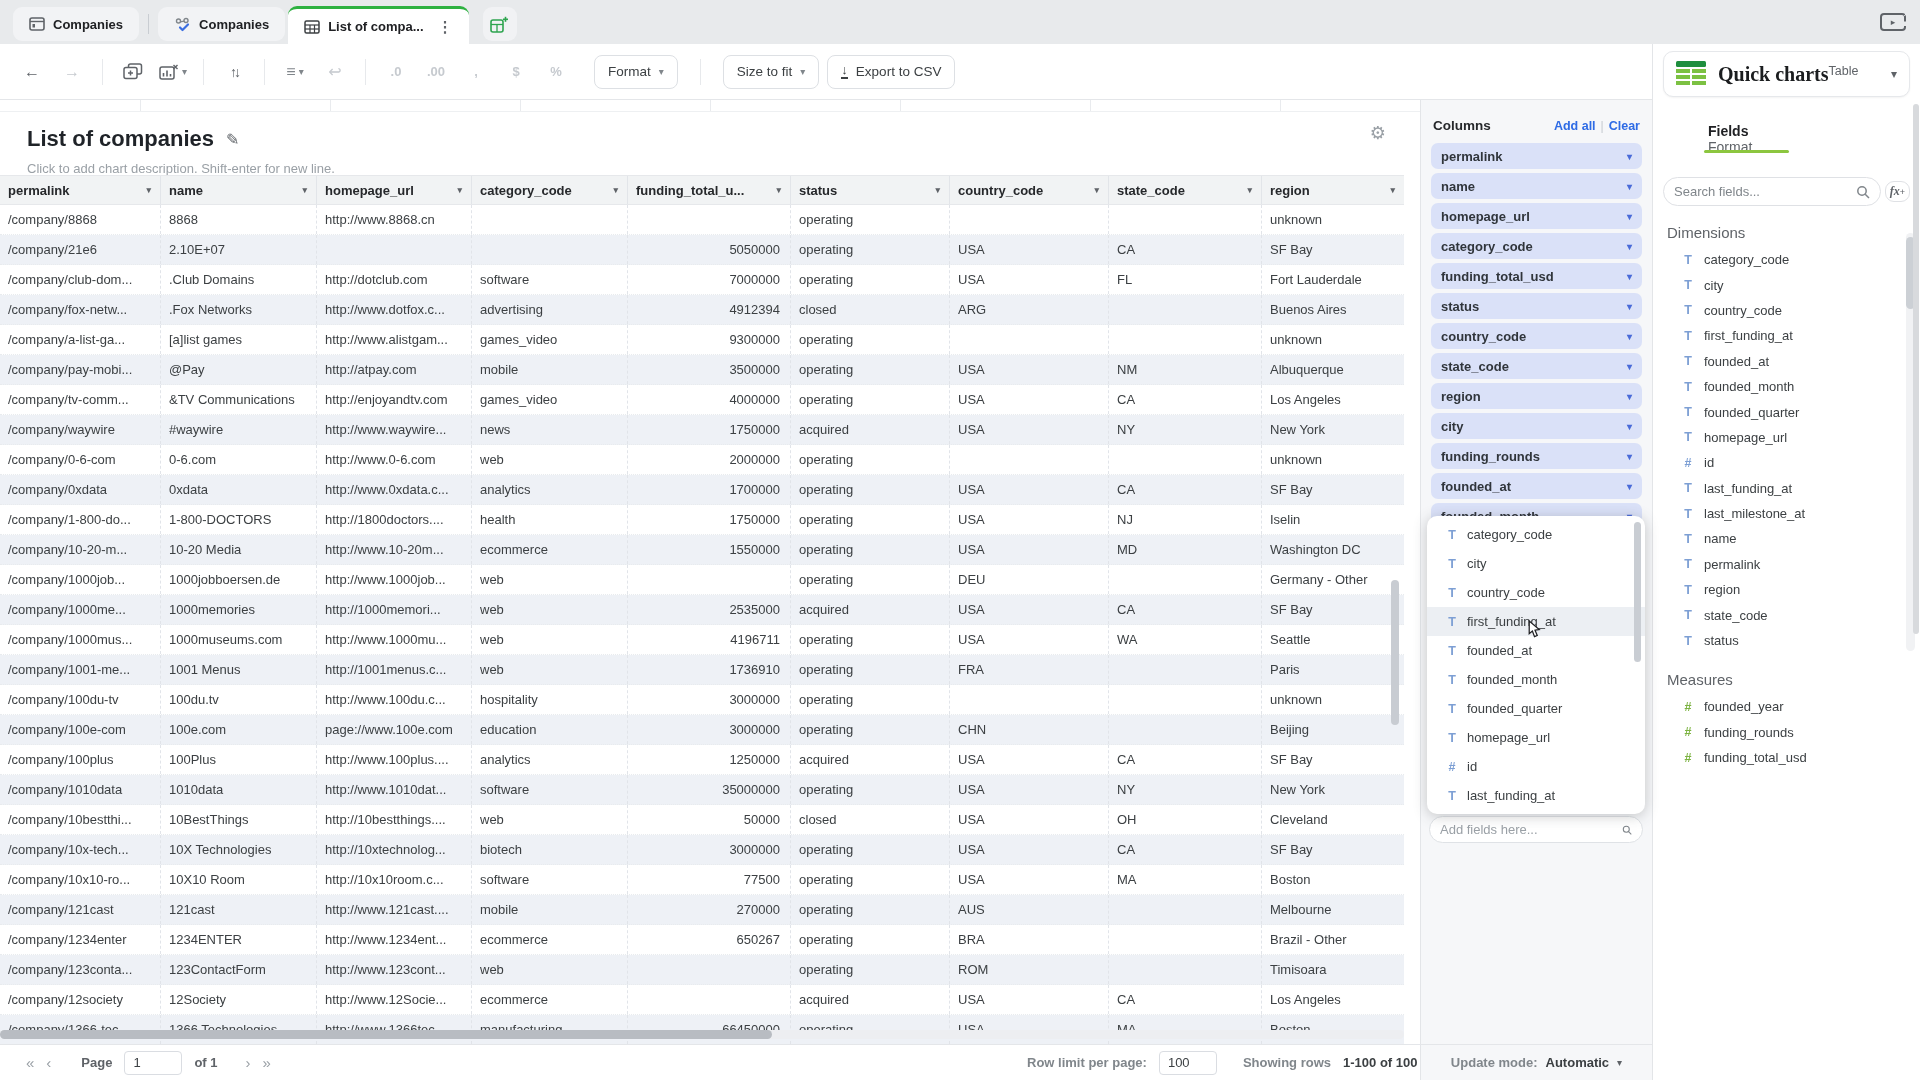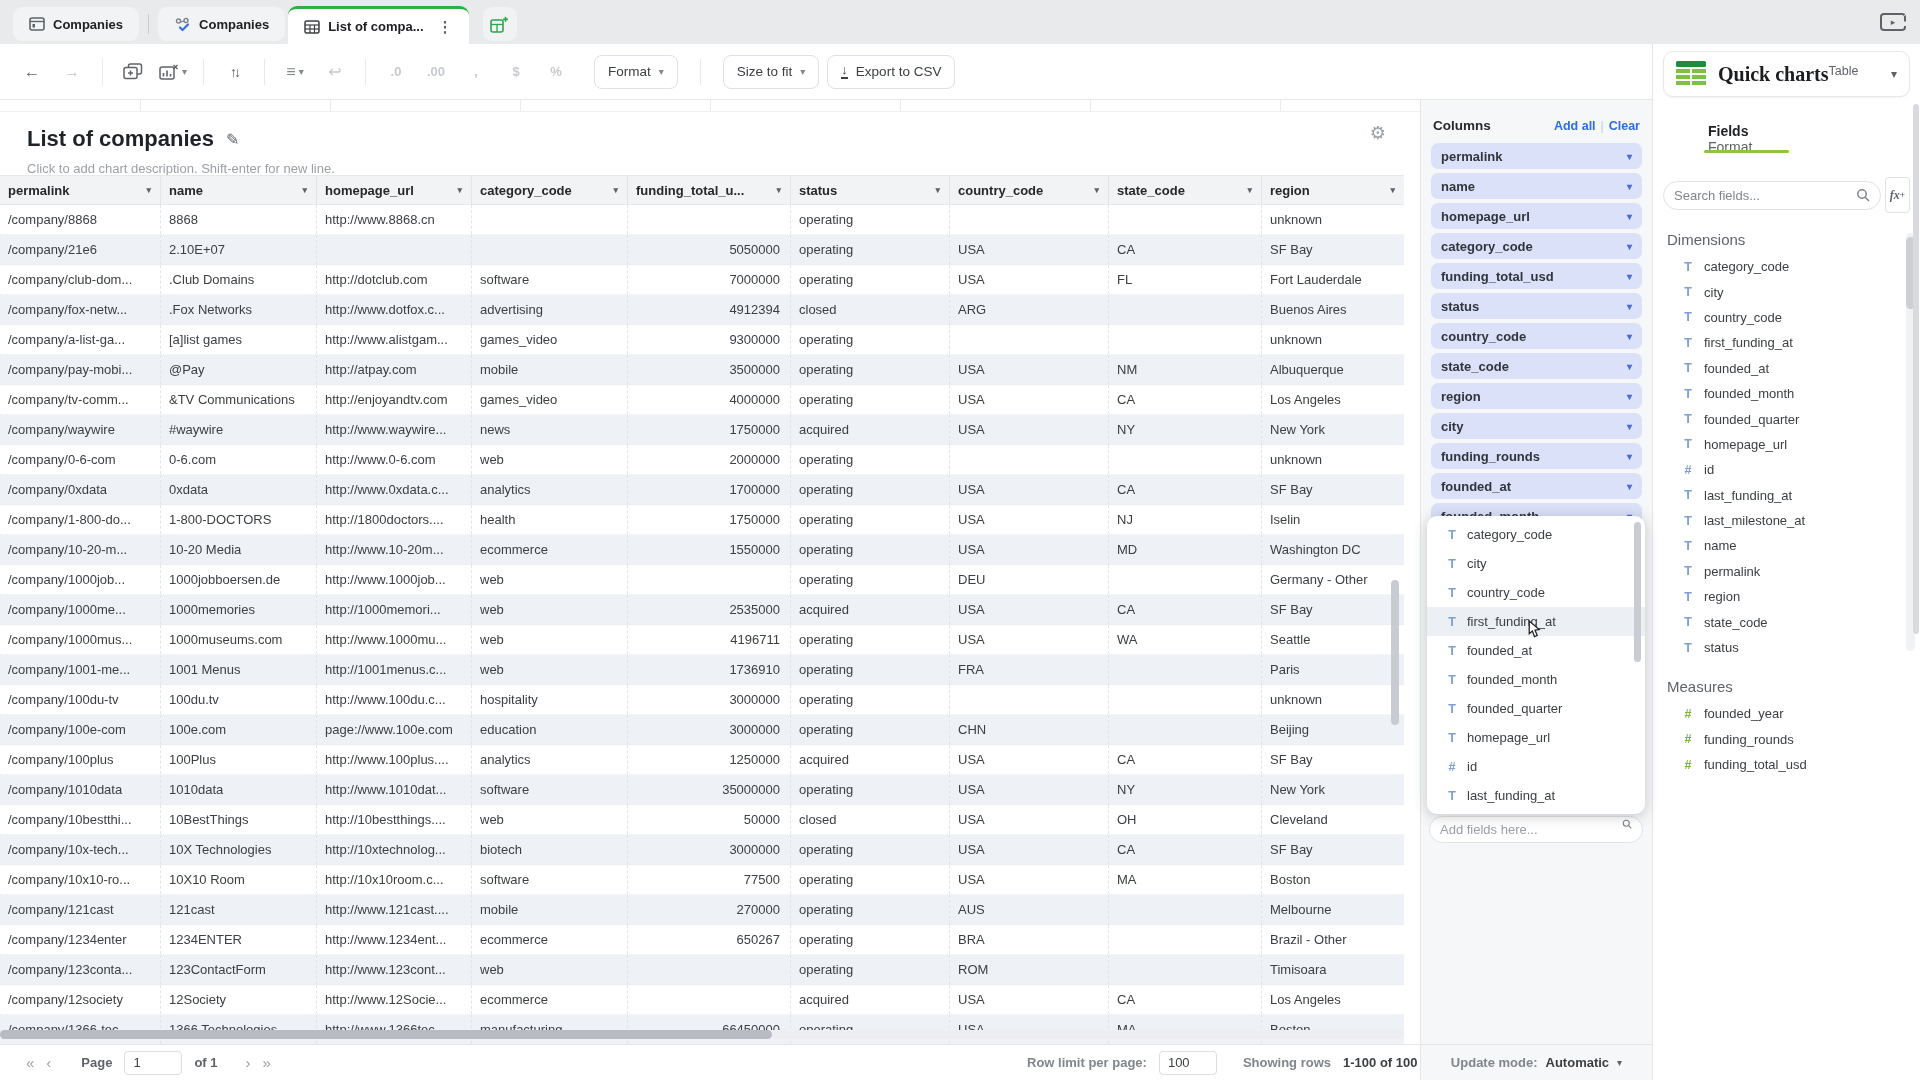--- a/index.html
+++ b/index.html
@@ -73,21 +73,21 @@
   .cp-link { font-size:12.5px; font-weight:600; color:#2e6be5; }
   .cp-bar { color:#c6cacf; margin:0 5px; font-size:12px; }
   .chip { height:26px; margin:0 10px 4px 10px; background:#dae1f8; border-radius:7px; display:flex; align-items:center; justify-content:space-between; padding:0 10px; font-size:13px; font-weight:600; color:#30353b; white-space:nowrap; overflow:hidden; }
   .chip-caret { font-size:10px; color:#4a6bd8; }
   .dropdown { position:absolute; left:6px; right:7px; top:416px; height:298px; background:#fff; border-radius:10px; box-shadow:0 2px 14px rgba(60,64,67,.28); padding-top:4px; z-index:5; overflow:hidden; }
   .dd-item { height:29px; display:flex; align-items:center; gap:8px; padding-left:18px; font-size:13px; color:#3c4043; }
   .dd-item.hl { background:#eceff3; }
   .fi-glyph { width:14px; text-align:center; color:#7d9fd4; font-weight:700; font-size:12.5px; }
   .dd-scroll { position:absolute; right:4px; top:6px; width:7px; height:140px; background:#c9cdd3; border-radius:4px; }
   .cursor-svg { position:absolute; left:100px; top:104px; z-index:9; }
-  .add-fields { position:absolute; left:8px; right:9px; top:716px; height:27px; border:1px solid #dfe2e6; border-radius:14px; background:#fff; display:flex; padding:0 10px; gap:6px; }
+  .add-fields { position:absolute; left:8px; right:9px; top:716px; height:27px; border:1px solid #dfe2e6; border-radius:14px; background:#fff; display:flex; align-items:center; padding:0 10px; gap:6px; }
   .add-fields input { flex:1; border:none; outline:none; font-size:13px; color:#3c4043; background:transparent; font-family:inherit; }
   .add-fields input::placeholder { color:#9aa0a6; }
 
   
   .footer { height:36px; border-top:1px solid #e4e6e9; background:#fff; display:flex; align-items:center; padding-left:26px; gap:12px; position:relative; flex:0 0 auto; }
   .f-chev { color:#9aa0a6; font-size:15px; }
   .f-label { font-size:13px; font-weight:700; color:#5f6368; }
   .f-input { width:58px; height:24px; border:1px solid #dadde2; border-radius:4px; font-size:13px; color:#3c4043; padding-left:8px; font-family:inherit; }
   .f-mid { position:absolute; left:1027px; top:0; height:100%; display:flex; align-items:center; gap:12px; }
   .f-gray { font-size:13px; font-weight:700; color:#80868b; }
@@ -103,21 +103,21 @@
   .qc-sub { font-size:12.5px; color:#5f6368; }
   .qc-chev { margin-left:auto; color:#5f6368; font-size:12px; }
   .fp-tabs { display:flex; justify-content:space-between; padding:0 55px; margin-top:26px;flex-direction:column; }
   .fp-tab { font-size:14px; color:#5f6368; }
   .fp-tab.active { font-weight:700; color:#202124; }
   .fp-underline { position:absolute; left:51px; top:106px; width:85px; height:3px; background:#8cc63f; border-radius:2px; }
   .fp-search-row { display:flex; align-items:center; gap:4px; margin:22px 10px 0 10px; }
   .fp-search { flex:1; height:29px; border:1px solid #dfe1e5; border-radius:15px; display:flex; align-items:center; padding:0 10px; gap:6px; background:#fff; }
   .fp-search input { flex:1; border:none; outline:none; font-size:13px; background:transparent; font-family:inherit; color:#3c4043; }
   .fp-search input::placeholder { color:#80868b; }
-  .fx-btn { width:34px; height:36px; border:1px solid #dfe1e5; border-radius:4px; display:flex; align-items:center; justify-content:center; font-size:12px; color:#5f6368; background:#fff; }
+  .fx-btn { width:34px; height:21px; border:1px solid #dfe1e5; border-radius:9px; display:flex; align-items:center; justify-content:center; font-size:12px; color:#5f6368; background:#fff; }
   .fx-btn i { font-family:"Liberation Serif", serif; font-style:italic; font-weight:700; }
   .fx-btn sup { font-size:9px; }
   .sect-label { font-size:15px; color:#5f6368; margin:18px 0 6px 14px; }
   .field-item { height:25.4px; display:flex; align-items:center; gap:9px; padding-left:28px; font-size:13px; color:#3c4043; }
   .measures .fi-glyph { color:#7cb342; }
   .dim-scroll-track { position:absolute; right:5px; top:189px; width:9px; height:418px; background:#f1f2f4; border-radius:5px; }
   .dim-scroll-thumb { position:absolute; right:5px; top:193px; width:9px; height:72px; background:#ccd0d5; border-radius:5px; }
   .win-scroll { position:absolute; right:1px; top:60px; width:6px; height:530px; background:#d8dadd; border-radius:3px; }
 </style>
 </head>

